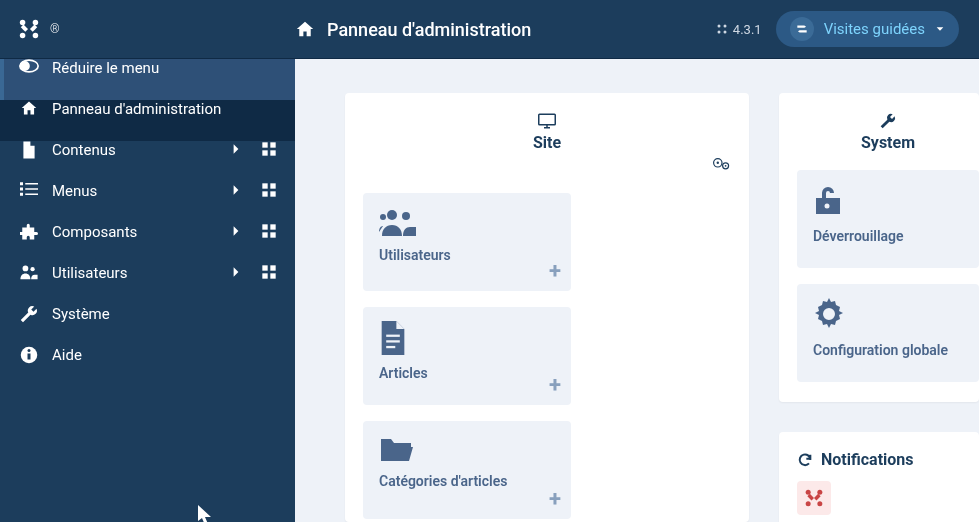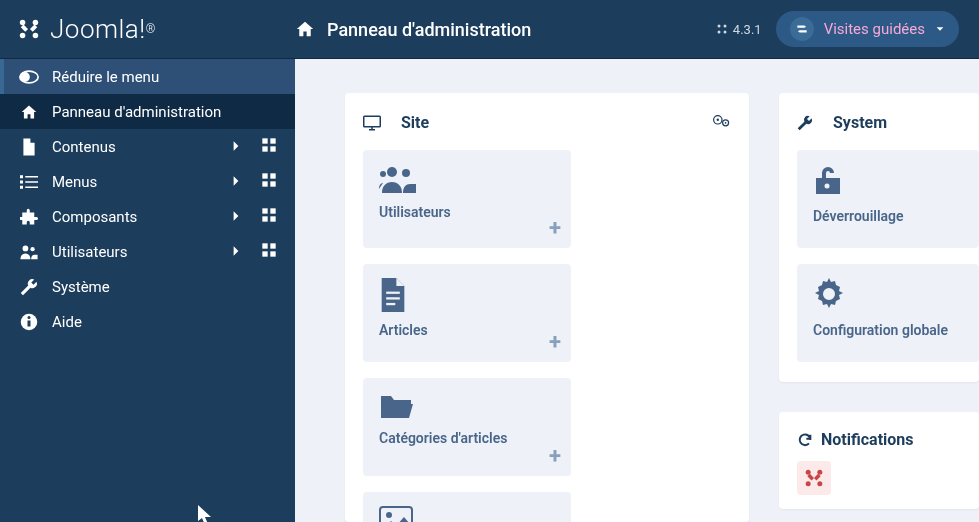--- a/index.html
+++ b/index.html
@@ -9,38 +9,38 @@
   .brand { width: 295px; height: 59px; display: flex; align-items: center; padding-left: 18px; }
   .brand-logo { color: #fff; font-size: 26px; font-weight: 300; letter-spacing: 0.5px; display: flex; align-items: center; }
   .brand-logo svg { margin-right: 10px; }
   .sup { font-size: 12px; vertical-align: super; }
 
   .top-title { display: flex; align-items: center; color: #fff; font-size: 18px; font-weight: 500; }
   .top-title svg { margin-right: 12px; }
 
   .top-right { margin-left: auto; display: flex; align-items: center; padding-right: 20px; gap: 14px; }
   .version { color: #cfd8e3; font-size: 13px; display: flex; align-items: center; gap: 5px; }
-  .guided { background: #2c5985; border-radius: 20px; height: 36px; padding: 0 14px; display: flex; align-items: center; color: #f9a8d4; font-size: 15px; gap: 10px; cursor: pointer; }
+  .guided { background: #2c5985; border-radius: 20px; height: 36px; padding: 0 14px; display: flex; align-items: center; color: #7dd3fc; font-size: 15px; gap: 10px; cursor: pointer; }
   .guided .circle { width: 24px; height: 24px; background: #3b6b97; border-radius: 50%; display: flex; align-items: center; justify-content: center; }
 
   .body { display: flex; height: 463px; }
   .sidebar { width: 295px; background: #1c3d5c; color: #fff; }
-  .side-item { height: 35px; padding: 0 18px 0 18px; display: flex; align-items: center; font-size: 15px; cursor: pointer; position: relative; }
+  .side-item { height: 41px; padding: 0 18px 0 18px; display: flex; align-items: flex-start; font-size: 15px; cursor: pointer; position: relative; }
   .side-item .icon { width: 22px; display: flex; justify-content: center; margin-right: 12px; }
   .side-item.collapse { background: #2e5077; }
   .side-item.active { background: #0f2a45; }
   .side-item .chev { position: absolute; right: 55px; }
   .side-item .grid4 { position: absolute; right: 18px; }
   .side-item.collapse::before { content: ""; position: absolute; left: 0; top: 0; bottom: 0; width: 4px; background: #3a6894; }
 
   .main { flex: 1; padding: 34px 0 0 50px; display: flex; gap: 30px; overflow: hidden; }
   .panel { background: #fff; border-radius: 4px; padding: 20px 18px; box-shadow: 0 1px 2px rgba(0,0,0,.05); }
   .panel.site { width: 470px; }
   .panel.system { width: 200px; padding-right: 0; }
-  .panel h3 { font-size: 16px; font-weight: 700; color: #1c3d5c; display: flex; align-items: center; gap: 20px; margin-bottom: 18px; }
+  .panel h3 { font-size: 16px; font-weight: 700; color: #1c3d5c; display: flex; align-items: center; gap: 4px; margin-bottom: 18px; flex-direction: column; }
   .panel h3 .gear-right { margin-left: auto; }
 
   .tiles { display: flex; flex-wrap: wrap; gap: 16px; }
   .tile { width: 208px; height: 98px; background: #eef2f8; border-radius: 4px; padding: 14px 14px 10px 16px; position: relative; cursor: pointer; }
   .tile svg.tileicon { display: block; }
   .tile .label { color: #4a658a; font-size: 14px; font-weight: 600; margin-top: 10px; }
   .tile .plus { position: absolute; right: 10px; bottom: 8px; color: #88a0bd; font-size: 22px; font-weight: 700; }
 
   .syscol { display: flex; flex-direction: column; gap: 16px; }
   .systile { width: 182px; height: 98px; background: #eef2f8; border-radius: 4px; padding: 14px 0 20px 16px; cursor: pointer; }
@@ -63,21 +63,20 @@
       <svg width="22" height="22" viewBox="0 0 24 24">
           <g fill="#fff">
             <circle cx="5" cy="5" r="3"></circle>
             <circle cx="19" cy="5" r="3"></circle>
             <circle cx="5" cy="19" r="3"></circle>
             <circle cx="19" cy="19" r="3"></circle>
             <path d="M6 7c3 3 3 3 5 5l-3 3c-2-2-4-4-5-5z"></path>
             <path d="M18 7c-3 3-3 3-5 5l3 3c2-2 4-4 5-5z"></path>
           </g>
         </svg>
-      <span>Joomla!</span>
         <span class="sup">®</span>
     </span>
   </div>
   <div class="top-title">
     <svg width="20" height="18" viewBox="0 0 24 22" fill="#fff">
         <path d="M12 2 2 11h3v9h5v-6h4v6h5v-9h3z"></path>
       </svg>
     <span>Panneau d'administration</span>
   </div>
   <div class="top-right">

